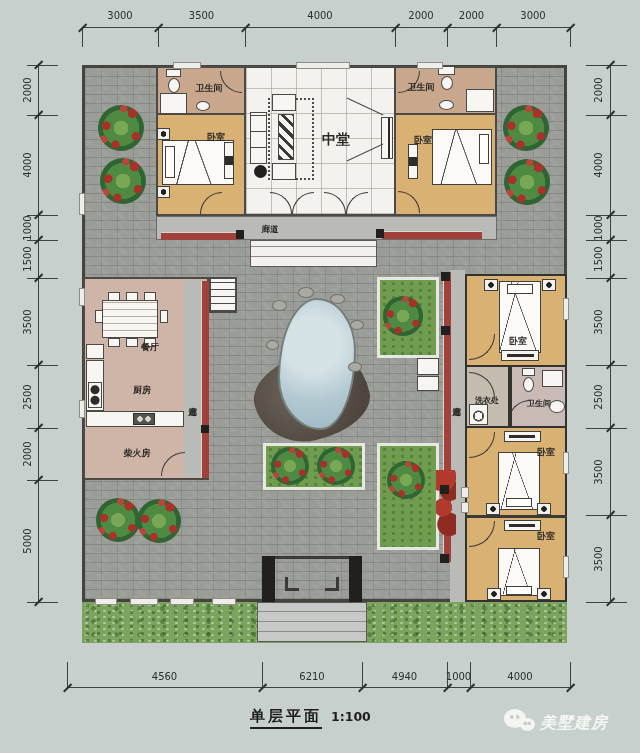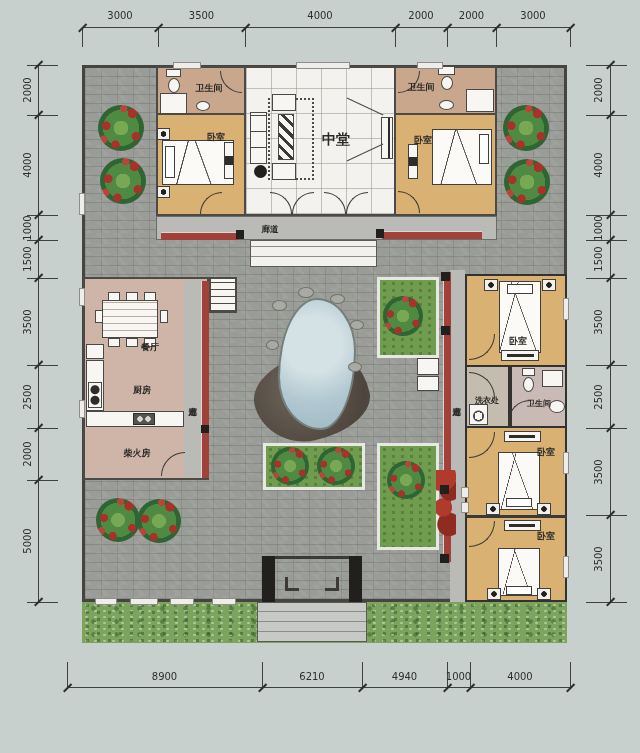--- a/index.html
+++ b/index.html
@@ -297,21 +297,21 @@
       <div class="dimtick" style="left: 262px; top: 662px; width: 1.3px; height: 26px;"></div>
       <div class="slash" style="left: 256.5px; top: 686.5px; width: 11px; height: 1.6px;"></div>
       <div class="dimtick" style="left: 362px; top: 662px; width: 1.3px; height: 26px;"></div>
       <div class="slash" style="left: 356.5px; top: 686.5px; width: 11px; height: 1.6px;"></div>
       <div class="dimtick" style="left: 447px; top: 662px; width: 1.3px; height: 26px;"></div>
       <div class="slash" style="left: 441.5px; top: 686.5px; width: 11px; height: 1.6px;"></div>
       <div class="dimtick" style="left: 470px; top: 662px; width: 1.3px; height: 26px;"></div>
       <div class="slash" style="left: 464.5px; top: 686.5px; width: 11px; height: 1.6px;"></div>
       <div class="dimtick" style="left: 570px; top: 662px; width: 1.3px; height: 26px;"></div>
       <div class="slash" style="left: 564.5px; top: 686.5px; width: 11px; height: 1.6px;"></div>
-      <div class="dimtxt" style="left: 164.5px; top: 676px; width: auto; height: auto;">8900</div>
+      <div class="dimtxt" style="left: 164.5px; top: 676px; width: auto; height: auto;">4560</div>
       <div class="dimtxt" style="left: 312px; top: 676px; width: auto; height: auto;">6210</div>
       <div class="dimtxt" style="left: 404.5px; top: 676px; width: auto; height: auto;">4940</div>
       <div class="dimtxt" style="left: 458.5px; top: 676px; width: auto; height: auto;">1000</div>
       <div class="dimtxt" style="left: 520px; top: 676px; width: auto; height: auto;">4000</div>
       <div class="dimln" style="left: 38px; top: 65px; width: 1.3px; height: 537px;"></div>
       <div class="dimtick" style="left: 27px; top: 65px; width: 31px; height: 1.3px;"></div>
       <div class="slash" style="left: 33px; top: 64px; width: 11px; height: 1.6px;"></div>
       <div class="dimtick" style="left: 27px; top: 115px; width: 31px; height: 1.3px;"></div>
       <div class="slash" style="left: 33px; top: 114px; width: 11px; height: 1.6px;"></div>
       <div class="dimtick" style="left: 27px; top: 215px; width: 31px; height: 1.3px;"></div>
@@ -358,14 +358,22 @@
       <div class="dimtxt v" style="left: 598px; top: 90px; width: auto; height: auto;">2000</div>
       <div class="dimtxt v" style="left: 598px; top: 165px; width: auto; height: auto;">4000</div>
       <div class="dimtxt v" style="left: 598px; top: 227.5px; width: auto; height: auto;">1000</div>
       <div class="dimtxt v" style="left: 598px; top: 259px; width: auto; height: auto;">1500</div>
       <div class="dimtxt v" style="left: 598px; top: 321.5px; width: auto; height: auto;">3500</div>
       <div class="dimtxt v" style="left: 598px; top: 396.5px; width: auto; height: auto;">2500</div>
       <div class="dimtxt v" style="left: 598px; top: 471.5px; width: auto; height: auto;">3500</div>
       <div class="dimtxt v" style="left: 598px; top: 558.5px; width: auto; height: auto;">3500</div>
     </div>
 
-
+  <div id="title-block">
+    <span class="t1">单层平面</span><span class="t2">1:100</span>
+  </div>
+
+  <div id="watermark">
+    <div class="bub" style="left:2px;top:4px;width:22px;height:19px"></div>
+    <div class="bub" style="left:18px;top:13px;width:15px;height:13px"></div>
+    <span class="wmtxt">美墅建房</span>
+  </div>
 </div>
 
 </body></html>

